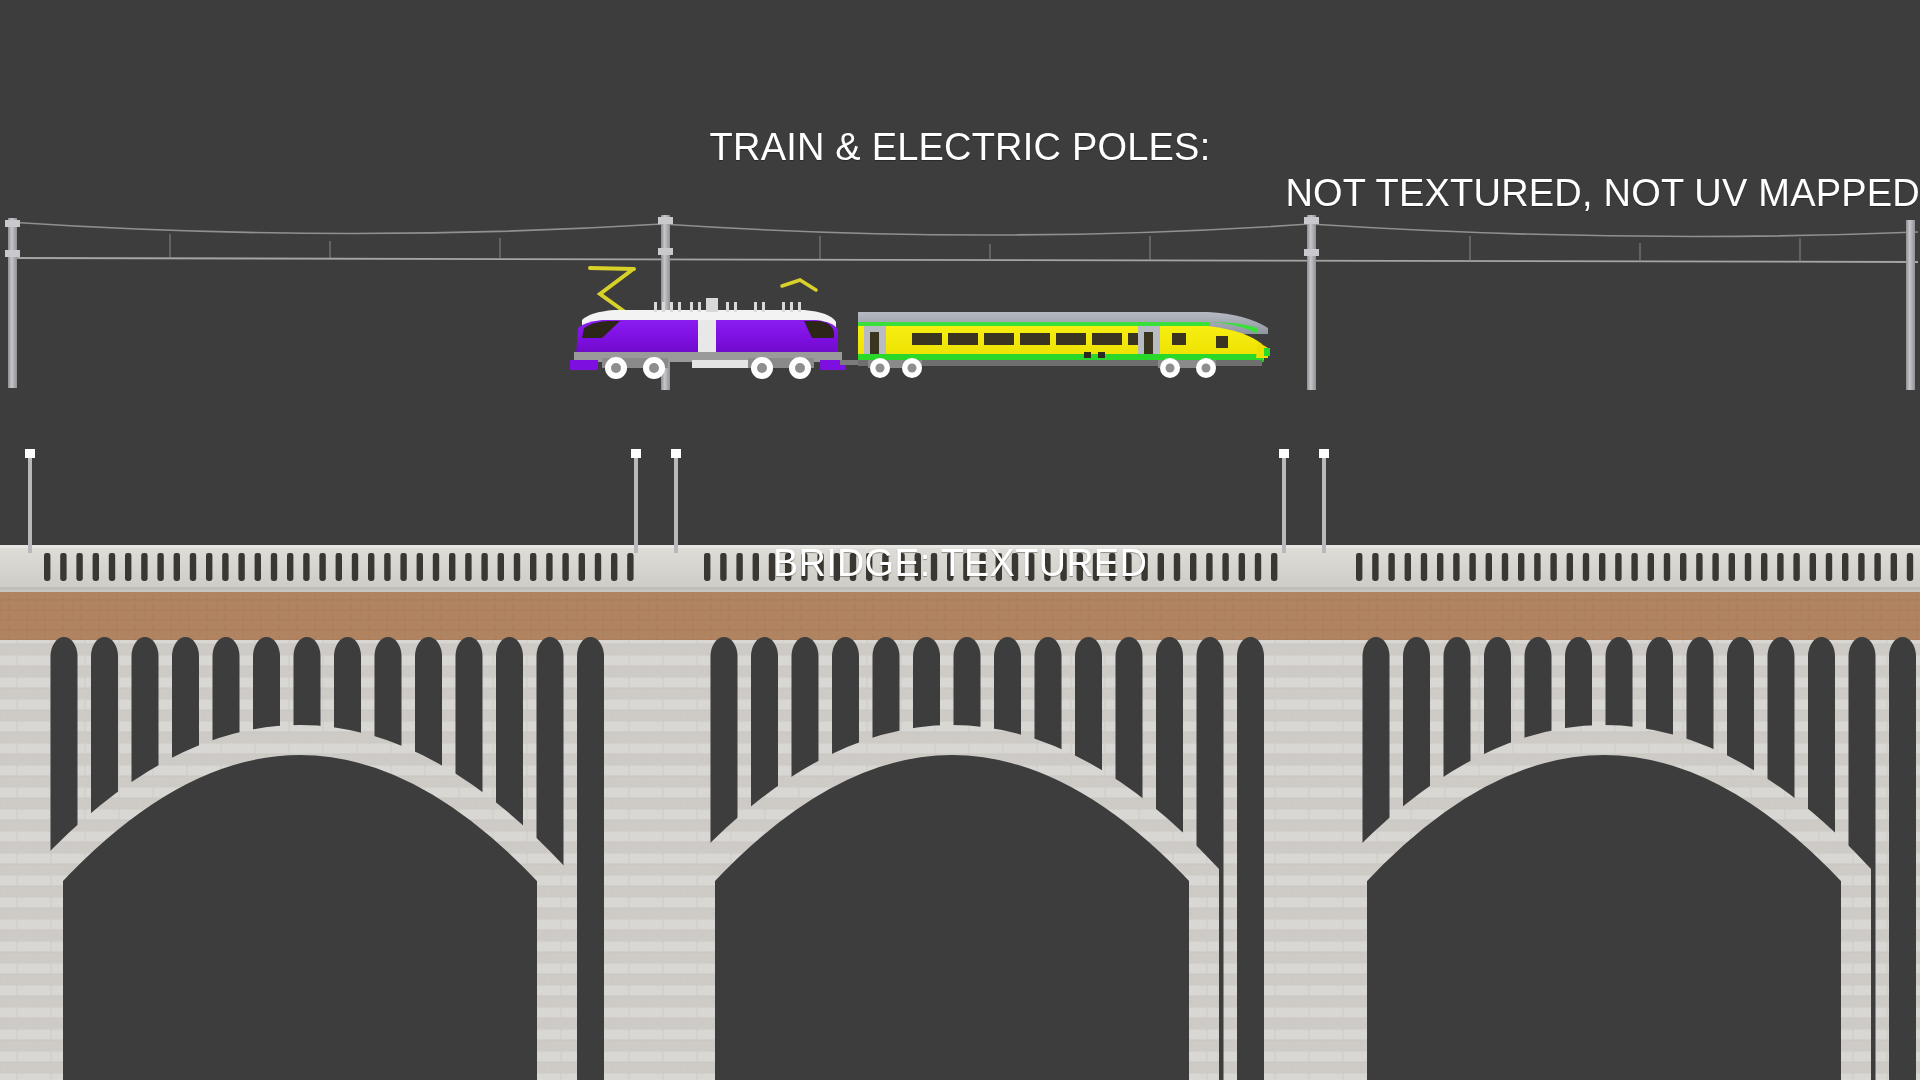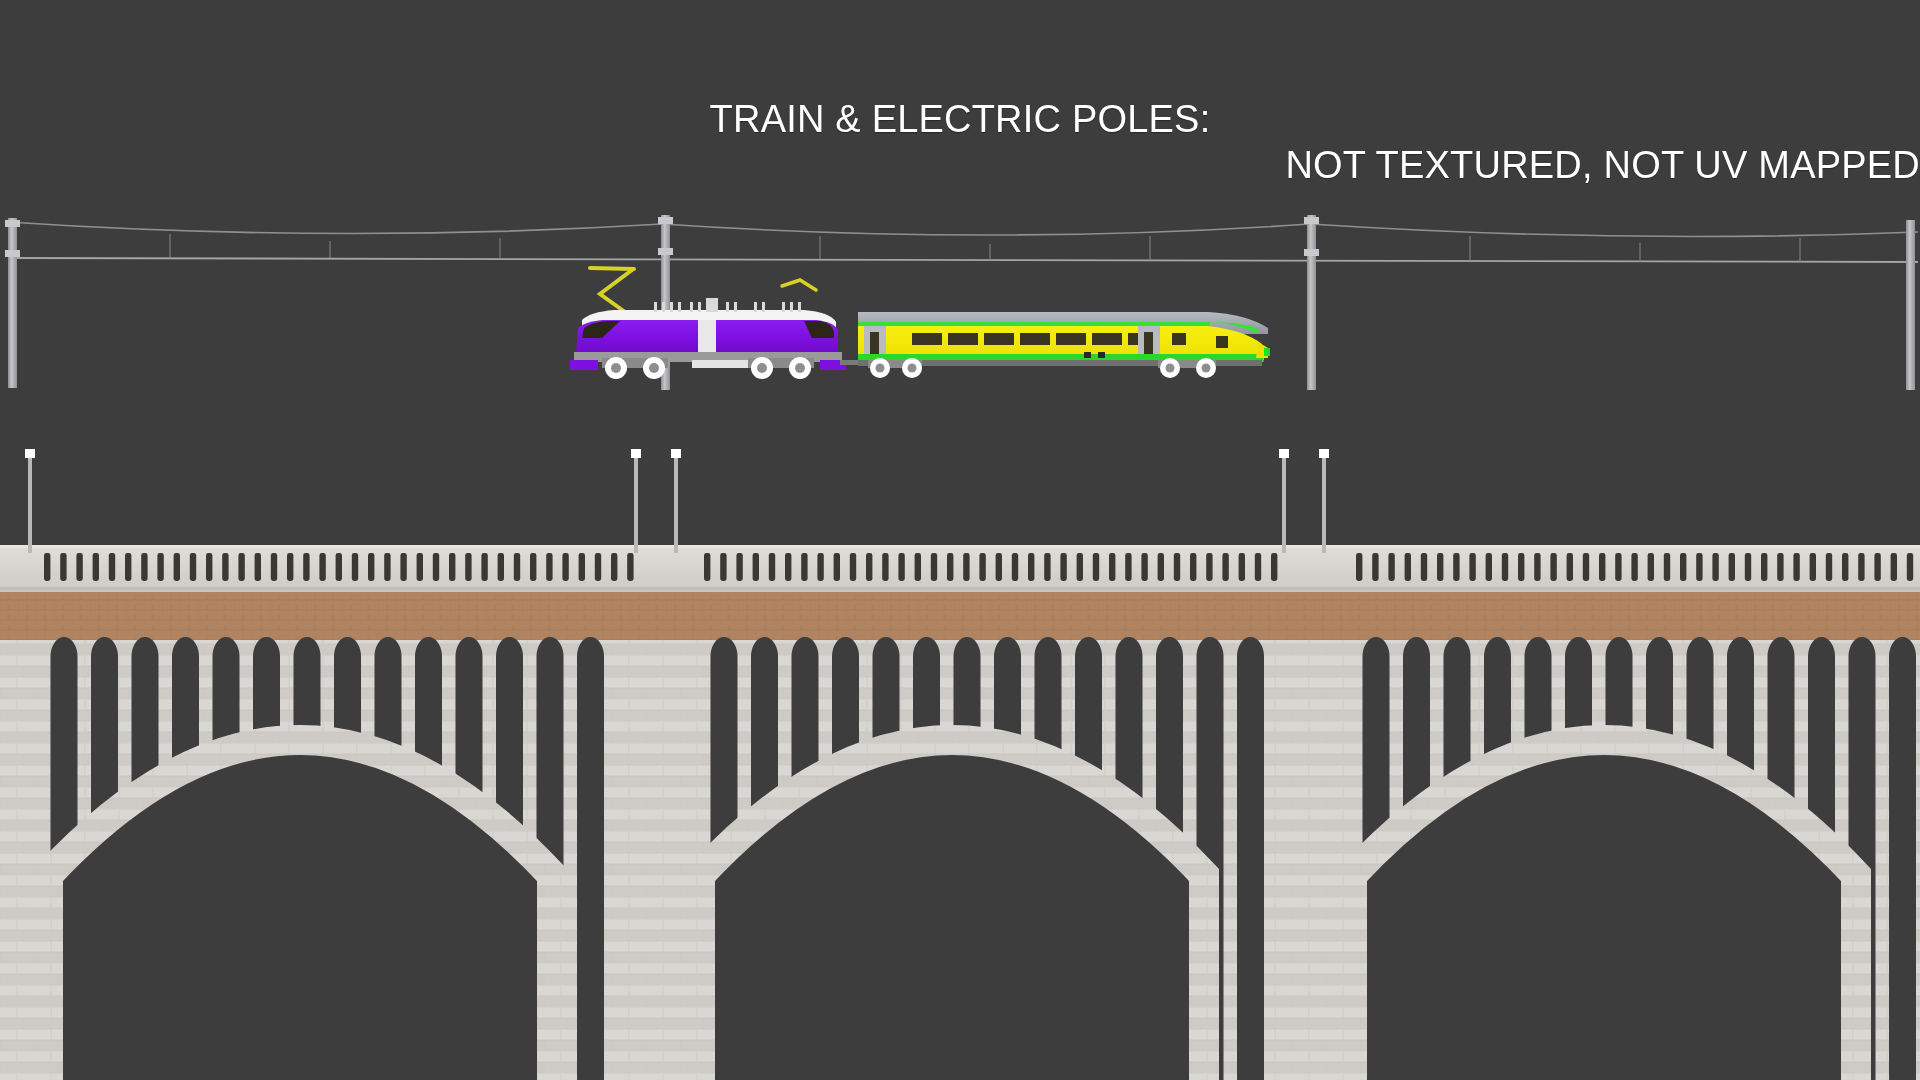--- a/index.html
+++ b/index.html
@@ -22,20 +22,21 @@
   
   .label {
     position: absolute;
     color: #ffffff;
     text-align: center;
     font-family: "Liberation Sans", sans-serif;
     font-weight: 400;
     letter-spacing: 0.2px;
     white-space: nowrap;
     text-shadow: 0 1px 1px rgba(0,0,0,.35);
+    margin-top: 28px;
   }
   #label-train {
     left: 0; right: 0;
     top: 96px;
     font-size: 38px;
     line-height: 46px;
   }
   #label-train .l2 { display: block; text-align: right; }
   #label-bridge {
     left: 0; right: 0;
@@ -485,14 +486,15 @@
           <rect x="1319" y="-96" width="10" height="9" fill="#ffffff"></rect>
         </g>
       </g>
   </svg>
 
   <div class="label" id="label-train">
     <span class="l1">TRAIN &amp; ELECTRIC POLES:</span>
     <span class="l2">NOT TEXTURED, NOT UV MAPPED</span>
   </div>
 
+  <div class="label" id="label-bridge">BRIDGE: TEXTURED</div>
 
 </div>
 
 </body></html>

